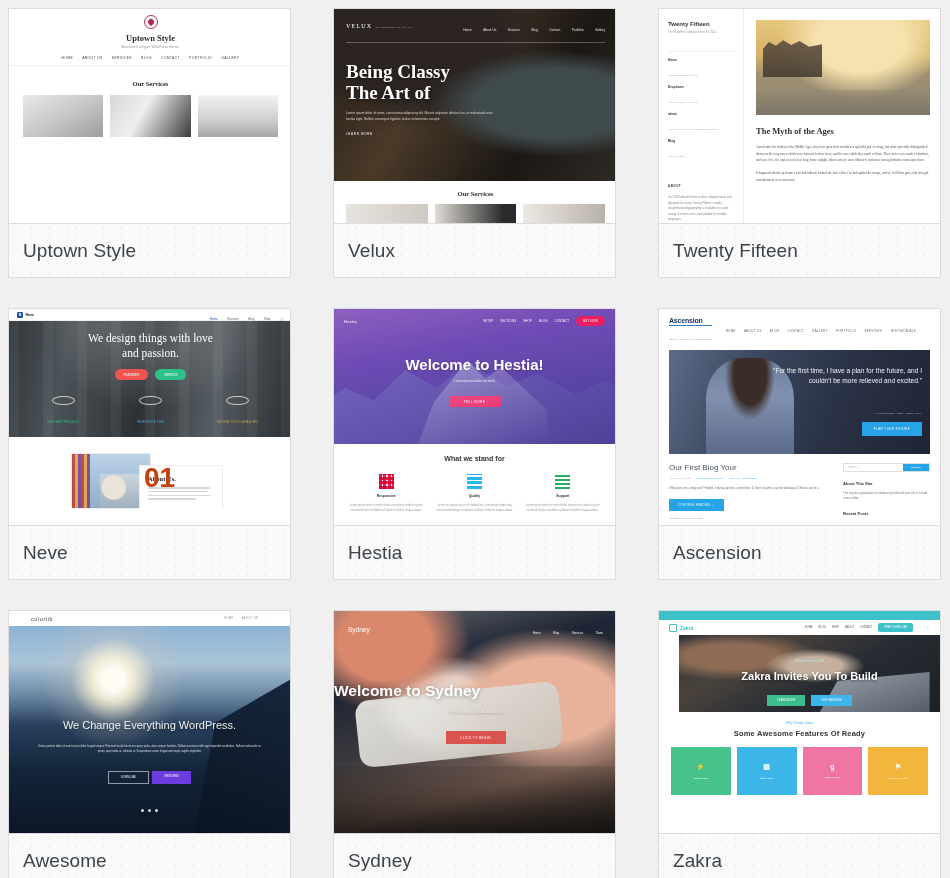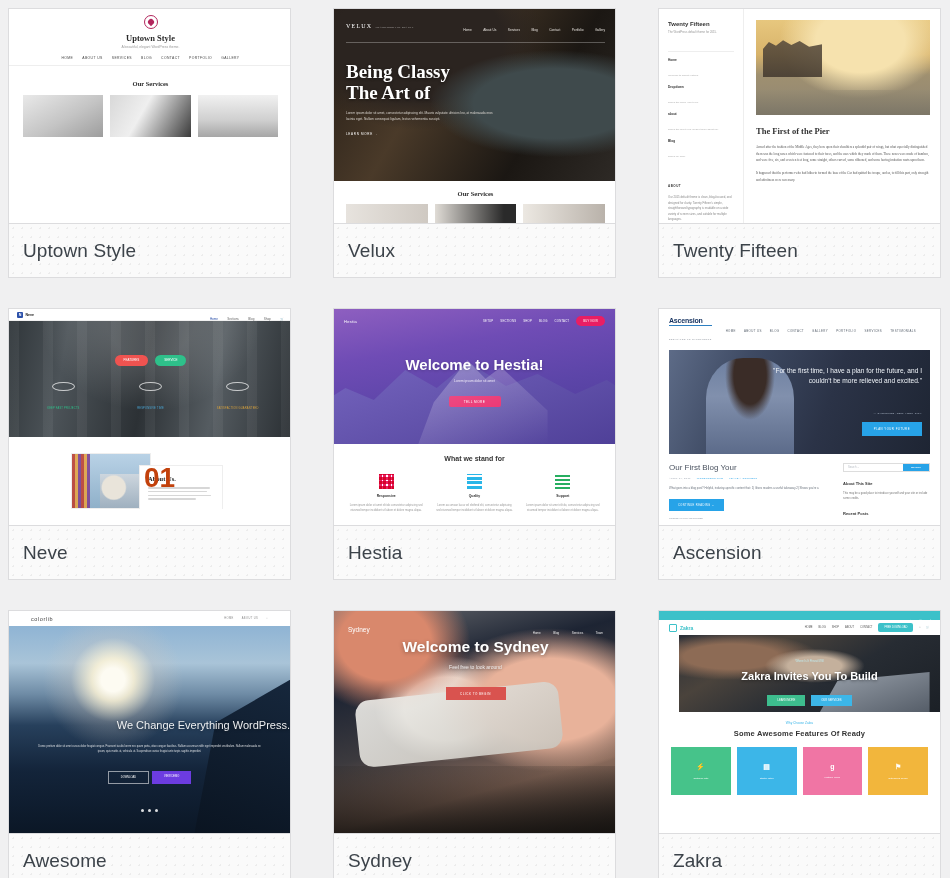--- a/index.html
+++ b/index.html
@@ -226,21 +226,21 @@
     background:
       radial-gradient(circle at 37% 26%, #fdfbf2 0 5%, rgba(255,245,215,.85) 9%, rgba(210,200,190,.28) 18%, transparent 30%),
       linear-gradient(180deg,#8fb4d4 0%,#a9c4d8 18%,#6e8ba5 33%,#27405c 48%,#13243a 70%,#0b1726 100%);}
   .sh-hero::after{content:"";position:absolute;left:0;bottom:0;width:100%;height:62%;
     background:
       radial-gradient(ellipse at 18% 30%, rgba(255,255,255,.17) 0 12%, transparent 25%),
       radial-gradient(ellipse at 70% 18%, rgba(255,255,255,.12) 0 10%, transparent 22%),
       repeating-linear-gradient(-8deg, rgba(255,255,255,.05) 0 4px, transparent 4px 12px),
       linear-gradient(180deg,#1b3category 0%,transparent 0%);}
   .sh-right{position:absolute;right:0;top:26%;width:34%;height:74%;background:linear-gradient(200deg,#16273c,#0a1421);clip-path:polygon(22% 28%,100% 0,100% 100%,0 100%);}
-  .sh-h1{position:absolute;left:0;right:0;top:45%;text-align:right;color:rgba(255,255,255,.92);font-size:11px;font-weight:400;text-shadow:0 1px 3px rgba(0,0,0,.35);}
+  .sh-h1{position:absolute;left:0;right:0;top:45%;text-align:center;color:rgba(255,255,255,.92);font-size:11px;font-weight:400;text-shadow:0 1px 3px rgba(0,0,0,.35);}
   .sh-p{position:absolute;left:10%;right:10%;top:57%;text-align:center;color:rgba(255,255,255,.8);font-size:2.6px;line-height:2;}
   .sh-btns{position:absolute;left:0;right:0;top:70%;display:flex;justify-content:center;gap:3px;}
   .sh-btns b{font-size:2.6px;padding:4px 12px;font-weight:400;}
   .sh-b1{color:#fff;border:1px solid rgba(255,255,255,.55);}
   .sh-b2{color:#fff;background:#6c3ce0;}
   .sh-dots{position:absolute;left:0;right:0;bottom:10%;display:flex;justify-content:center;gap:4px;}
   .sh-dots i{width:3px;height:3px;border-radius:50%;background:rgba(255,255,255,.85);display:block;}
 
   
   .sy{position:relative;height:100%;overflow:hidden;
@@ -249,21 +249,21 @@
       radial-gradient(ellipse at 76% 40%, #e8b29a 0 22%, transparent 38%),
       radial-gradient(ellipse at 40% 44%, #e9e5e0 0 18%, transparent 30%),
       linear-gradient(165deg,#6c6e72 0%,#1d2433 28%,#3c3a3e 52%,#8a6b5c 74%,#2a2420 100%);}
   .sy::before{content:"";position:absolute;left:8%;top:36%;width:72%;height:30%;border-radius:14px;
     background:linear-gradient(150deg,#efeeea,#c9c5bd);opacity:.9;transform:rotate(-6deg);}
   .sy::after{content:"";position:absolute;left:0;bottom:0;width:100%;height:30%;
     background:linear-gradient(180deg,rgba(30,28,26,.15),rgba(18,16,14,.85));}
   .sy-top{position:relative;display:flex;align-items:center;justify-content:space-between;padding:9px 14px 0;z-index:3;}
   .sy-logo{color:#fff;font-size:6.5px;}
   .sy-nav span{color:#e9e9ea;font-size:3px;margin-left:8px;}
-  .sy-h1{position:relative;z-index:3;text-align:center;color:#fff;font-size:15.5px;font-weight:700;text-shadow:0 1px 4px rgba(0,0,0,.35);}
+  .sy-h1{position:relative;z-index:3;color:#fff;font-size:15.5px;font-weight:700;margin-top:44px;text-shadow:0 1px 4px rgba(0,0,0,.35);}
   .sy-sub{position:relative;z-index:3;text-align:center;color:#f0eeee;font-size:5px;margin-top:8px;text-shadow:0 1px 3px rgba(0,0,0,.35);}
   .sy-btn{position:relative;z-index:3;margin:17px auto 0;background:#d9534f;color:#fff;font-size:3px;width:60px;height:13px;display:flex;align-items:center;justify-content:center;letter-spacing:.5px;}
 
   
   .zk-top{height:9px;background:#3cc1c9;display:flex;align-items:center;justify-content:space-between;padding:0 8px;}
   .zk-top span{font-size:2.4px;color:#eafafb;margin-right:6px;}
   .zk-top .r span{margin:0 0 0 4px;}
   .zk-bar{height:15px;background:#fff;display:flex;align-items:center;justify-content:space-between;padding:0 10px;}
   .zk-logo{display:flex;align-items:center;gap:3px;}
   .zk-mark{width:8px;height:8px;border:1.1px solid #3cc1c9;border-radius:1px;}
@@ -382,21 +382,21 @@
             <div class="it"><b>about</b><span>This is the meet your. Read it more about me.</span></div>
             <div class="it"><b>Blog</b><span>This is my blog.</span></div>
           </div>
           <div class="tf-about">
             <b>ABOUT</b>
             <p>Our 2015 default theme is clean, blog-focused, and designed for clarity. Twenty Fifteen's simple, straightforward typography is readable on a wide variety of screen sizes, and suitable for multiple languages.</p>
           </div>
         </div>
         <div class="tf-main">
           <div class="tf-img"></div>
-          <div class="tf-h2">The First of the Pier</div>
+          <div class="tf-h2">The Myth of the Ages</div>
           <div class="tf-body">
             <p>Armed after the fashion of the Middle Ages, they bore upon their shoulders a splendid pair of wings, but what especially distinguished them was the long noses which were fastened to their faces, and the uses which they made of them. These noses were made of bamboo, and were five, six, and even ten feet long, some straight, others curved, some ribboned, and some having imitation warts upon them.</p>
             <p>It happened that the performer who had hitherto formed the base of the Car had quitted the troupe, and as, to fill this part, only strength and adroitness were necessary.</p>
           </div>
         </div>
       </div>
     </div>
     <div class="card-footer">
       <span class="theme-name">Twenty Fifteen</span>
     </div>
@@ -412,20 +412,24 @@
           </div>
           <div class="nv-nav">
             <span class="on">Home</span>
             <span>Sections</span>
             <span>Blog</span>
             <span>Shop</span>
             <span>🛒</span>
           </div>
         </div>
         <div class="nv-hero">
+          <div class="nv-h1">
+            <div>We design things with love</div>
+            <div>and passion.</div>
+          </div>
           <div class="nv-btns">
             <b style="background:#ef5350">FEATURES</b>
             <b style="background:#2ec08a">SERVICE</b>
           </div>
           <div class="nv-feat">
             <div><div class="nv-ring"></div><span style="color:#2ec08a">KEEP FAST PROJECTS</span></div>
             <div><div class="nv-ring"></div><span style="color:#4aa8d8">RESPONSIVE TIME</span></div>
             <div><div class="nv-ring"></div><span style="color:#d8a23c">SATISFACTION GUARANTEED</span></div>
           </div>
         </div>

